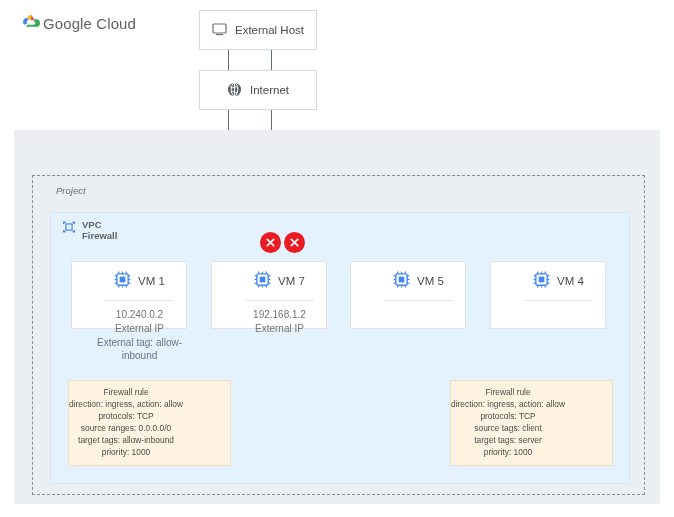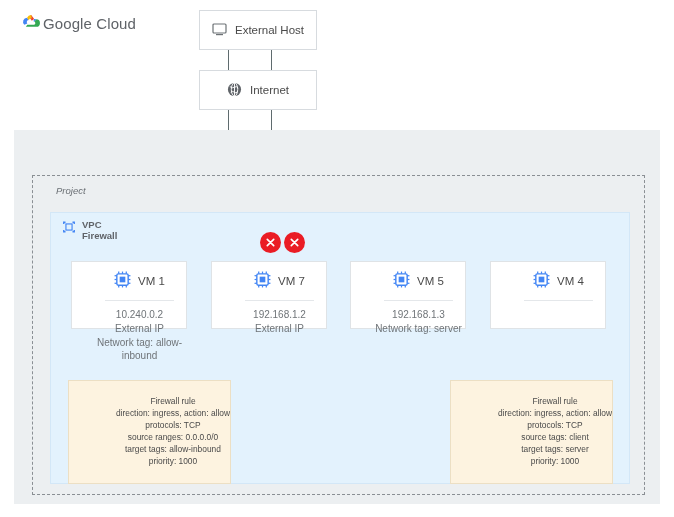--- a/index.html
+++ b/index.html
@@ -134,27 +134,27 @@
     font-size: 10px;
     line-height: 1.38;
     color: #6f7478;
   }
 
   
   .fw-box {
     position: absolute;
     top: 380px;
     width: 163px;
-    height: 104px;
+    height: 86px;
     background: #fdf3e0;
     border: 1px solid #ecdfc4;
     box-sizing: border-box;
     display: flex;
     align-items: center;
-    justify-content: flex-end;
+    justify-content: flex-start;
   }
   .fw-left  { left: 68px; }
   .fw-right { left: 450px; }
   .fw-text {
     text-align: center;
     font-size: 8.4px;
     line-height: 1.42;
     color: #4a4a4a;
     white-space: pre-line;
   }
@@ -291,21 +291,21 @@
           <rect x="3" y="3" width="12" height="12" rx="1.5" fill="none" stroke="#4285f4" stroke-width="1.5"></rect>
           <rect x="6" y="6" width="6" height="6" fill="#4285f4"></rect>
         </svg>
       </span>
       <span class="vm-name">VM 1</span>
     </div>
     <div class="vm-sep"></div>
     <div class="vm-meta">
       <div>10.240.0.2</div>
       <div>External IP</div>
-      <div>Network tag: allow-inbound</div>
+      <div>External tag: allow-inbound</div>
     </div>
   </div>
 
   <div class="vm-card vm-2">
     <div class="vm-head">
       <span>
         <svg width="17" height="17" viewBox="0 0 18 18">
           <g stroke="#4285f4" stroke-width="1.3">
             <line x1="5" y1="0.6" x2="5" y2="3"></line>
               <line x1="9" y1="0.6" x2="9" y2="3"></line>
@@ -351,24 +351,20 @@
               <line x1="15" y1="9" x2="17.4" y2="9"></line>
               <line x1="15" y1="13" x2="17.4" y2="13"></line>
           </g>
           <rect x="3" y="3" width="12" height="12" rx="1.5" fill="none" stroke="#4285f4" stroke-width="1.5"></rect>
           <rect x="6" y="6" width="6" height="6" fill="#4285f4"></rect>
         </svg>
       </span>
       <span class="vm-name">VM 5</span>
     </div>
     <div class="vm-sep"></div>
-    <div class="vm-meta">
-      <div>192.168.1.3</div>
-      <div>Network tag: server</div>
-    </div>
   </div>
 
   <div class="vm-card vm-4">
     <div class="vm-head">
       <span>
         <svg width="17" height="17" viewBox="0 0 18 18">
           <g stroke="#4285f4" stroke-width="1.3">
             <line x1="5" y1="0.6" x2="5" y2="3"></line>
               <line x1="9" y1="0.6" x2="9" y2="3"></line>
               <line x1="13" y1="0.6" x2="13" y2="3"></line>

